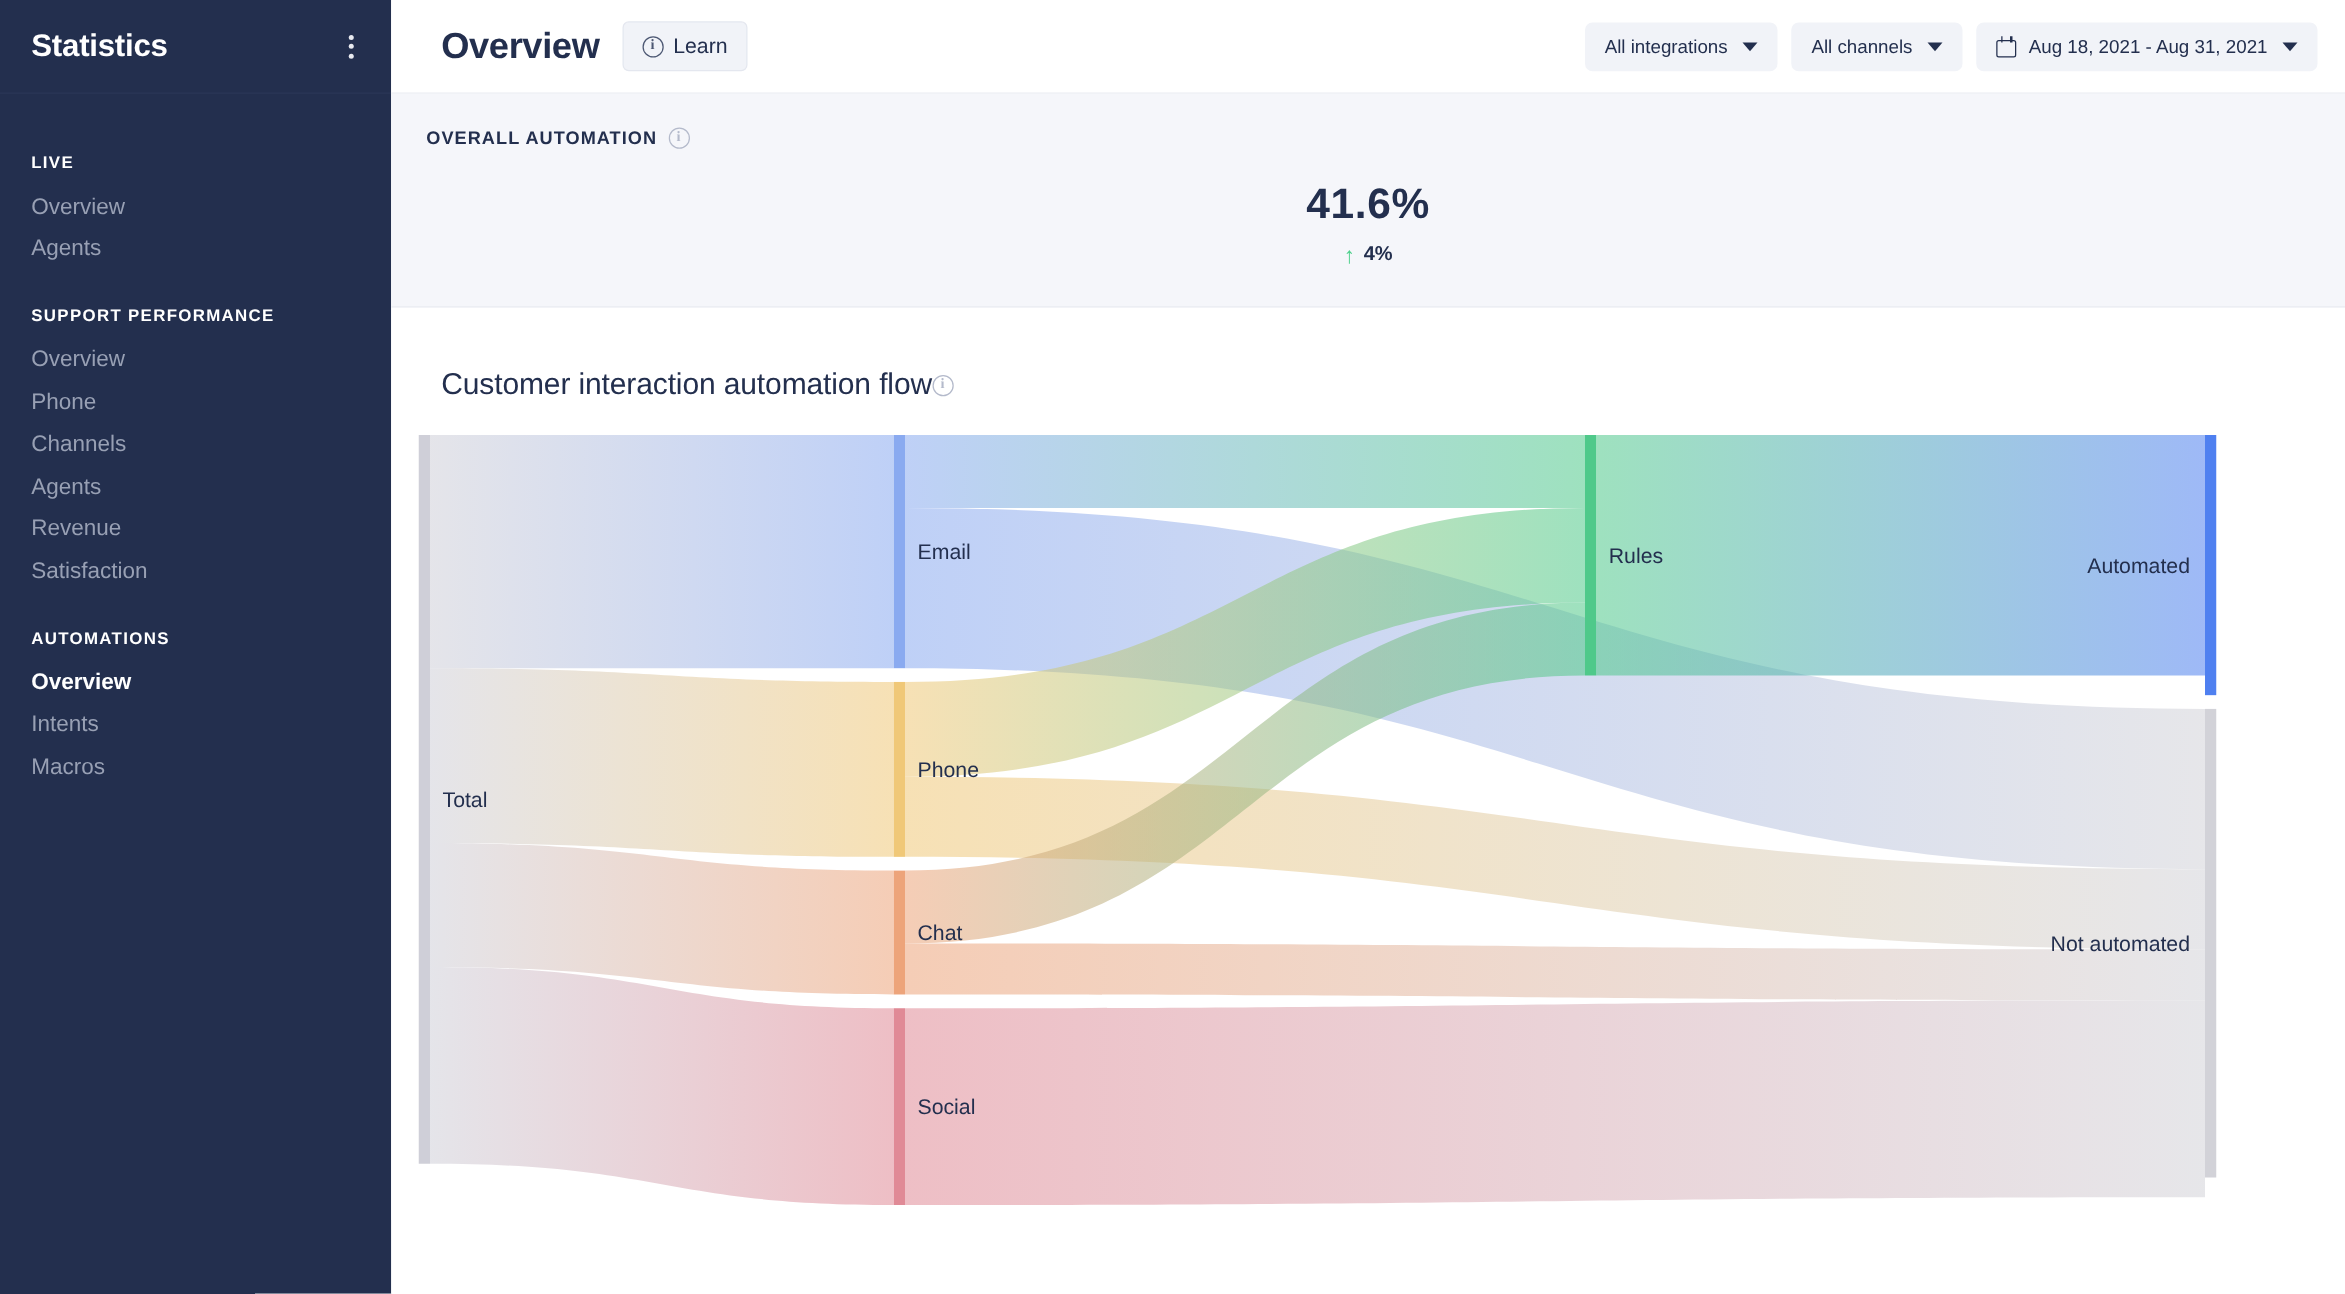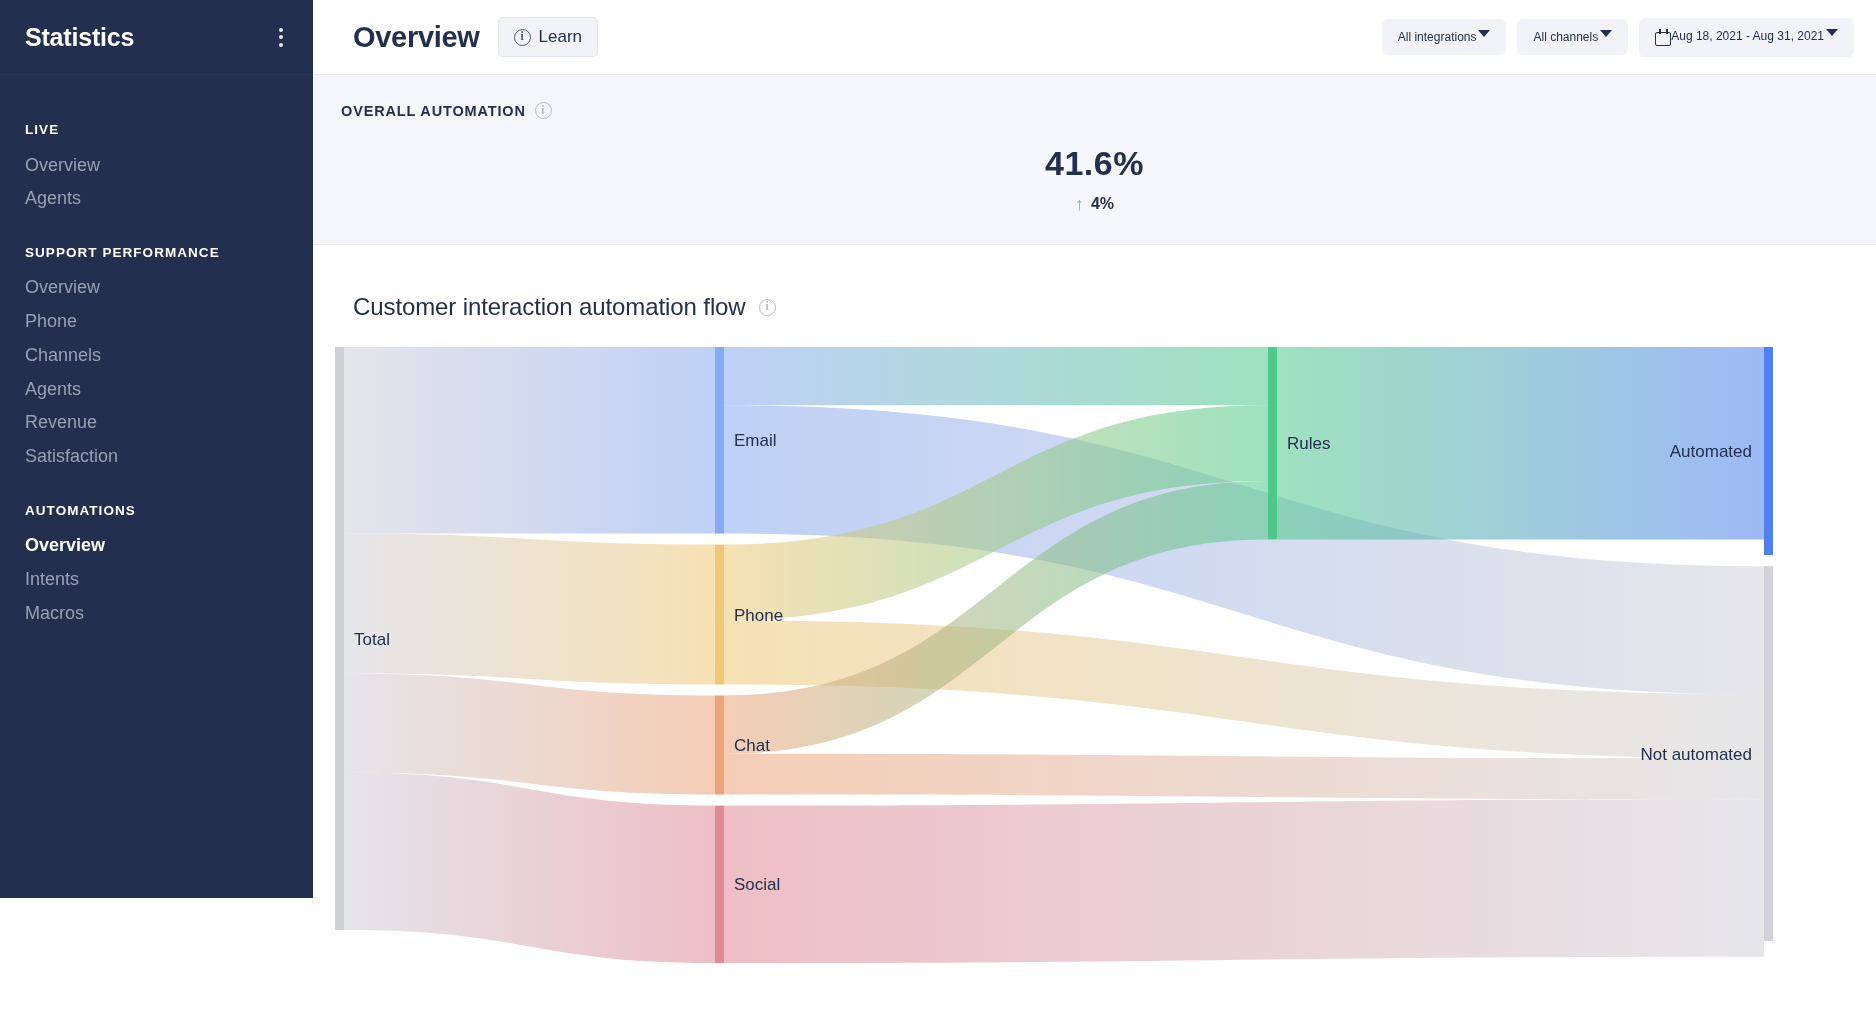--- a/index.html
+++ b/index.html
@@ -6,21 +6,21 @@
   html, body {
     width: 1876px; height: 1035px;
     font-family: "Liberation Sans", sans-serif;
     background: #ffffff;
     overflow: hidden;
   }
   .app { display: flex; width: 1876px; height: 1035px; }
 
   
   .sidebar {
-    width: 313px; height: 898px;
+    width: 313px; height: 1035px;
     background: #232F4E;
     flex: 0 0 313px;
     position: relative;
   }
   .sidebar-head {
     height: 75px;
     display: flex; align-items: center; justify-content: space-between;
     padding: 0 26px 0 25px;
     border-bottom: 1px solid #2b3757;
   }
@@ -59,23 +59,23 @@
   .info-circle {
     width: 17px; height: 17px; border-radius: 50%;
     border: 1.5px solid #4d5873; color: #4d5873;
     display: inline-flex; align-items: center; justify-content: center;
     font-size: 11.5px; font-weight: bold; font-family: "Liberation Serif", serif;
     line-height: 1; flex: 0 0 auto;
   }
   .info-circle.faint { border-color: #b4bacb; color: #b4bacb; }
   .topbar-spacer { flex: 1 1 auto; }
   .ctrl {
-    display: inline-flex; 
+    display: inline-flex; align-items: center; gap: 10px;
     background: #f1f3f8; border-radius: 6px;
-    padding: 11px 16px; font-size: 12px; color: #232F4E;
+    padding: 11px 16px; font-size: 15px; color: #232F4E;
     cursor: pointer; margin-left: 11px; white-space: nowrap;
   }
   .caret { width: 0; height: 0; border-left: 6px solid transparent; border-right: 6px solid transparent; border-top: 7px solid #232F4E; margin-left: 2px; }
   .cal-icon { width: 16px; height: 17px; position: relative; flex: 0 0 auto; }
   .cal-icon i {
     position: absolute; left: 0; top: 3px; width: 16px; height: 14px;
     border: 1.8px solid #232F4E; border-radius: 2px; display: block;
   }
   .cal-icon b { position: absolute; top: 0; width: 1.8px; height: 5px; background: #232F4E; }
   .cal-icon b.l { left: 3.5px; } .cal-icon b.r { right: 3.5px; }
@@ -90,21 +90,21 @@
     padding-left: 28px; font-size: 14.5px; font-weight: bold;
     letter-spacing: 0.85px; color: #232F4E; text-align: center;
   }
   .kpi-value-wrap { text-align: center; margin-top: 25px; }
   .kpi-value { font-size: 34px; font-weight: bold; color: #232F4E; letter-spacing: 0.5px; }
   .kpi-delta { margin-top: 12px; font-size: 16px; font-weight: bold; color: #232F4E; display: inline-flex; align-items: center; gap: 7px; }
   .arrow-up { color: #4cd08a; font-size: 18px; line-height: 1; font-weight: normal; }
 
   
   .chart-card { padding: 48px 0 0 0; background: #ffffff; }
-  .chart-title-row { display: flex; align-items: center; gap: 13px; padding-left: 40px; }
+  .chart-title-row { display: flex; align-items: center; padding-left: 40px; }
   .chart-title { font-size: 24px; color: #232F4E; letter-spacing: -0.1px; }
 
   .sankey-wrap { position: relative; width: 100%; height: 630px; margin-top: 24px; }
   .sankey-svg { display: block; }
   .node-label {
     font-family: "Liberation Sans", sans-serif; font-size: 17px; fill: #232F4E;
   }
 </style>
 </head>
 <body>

